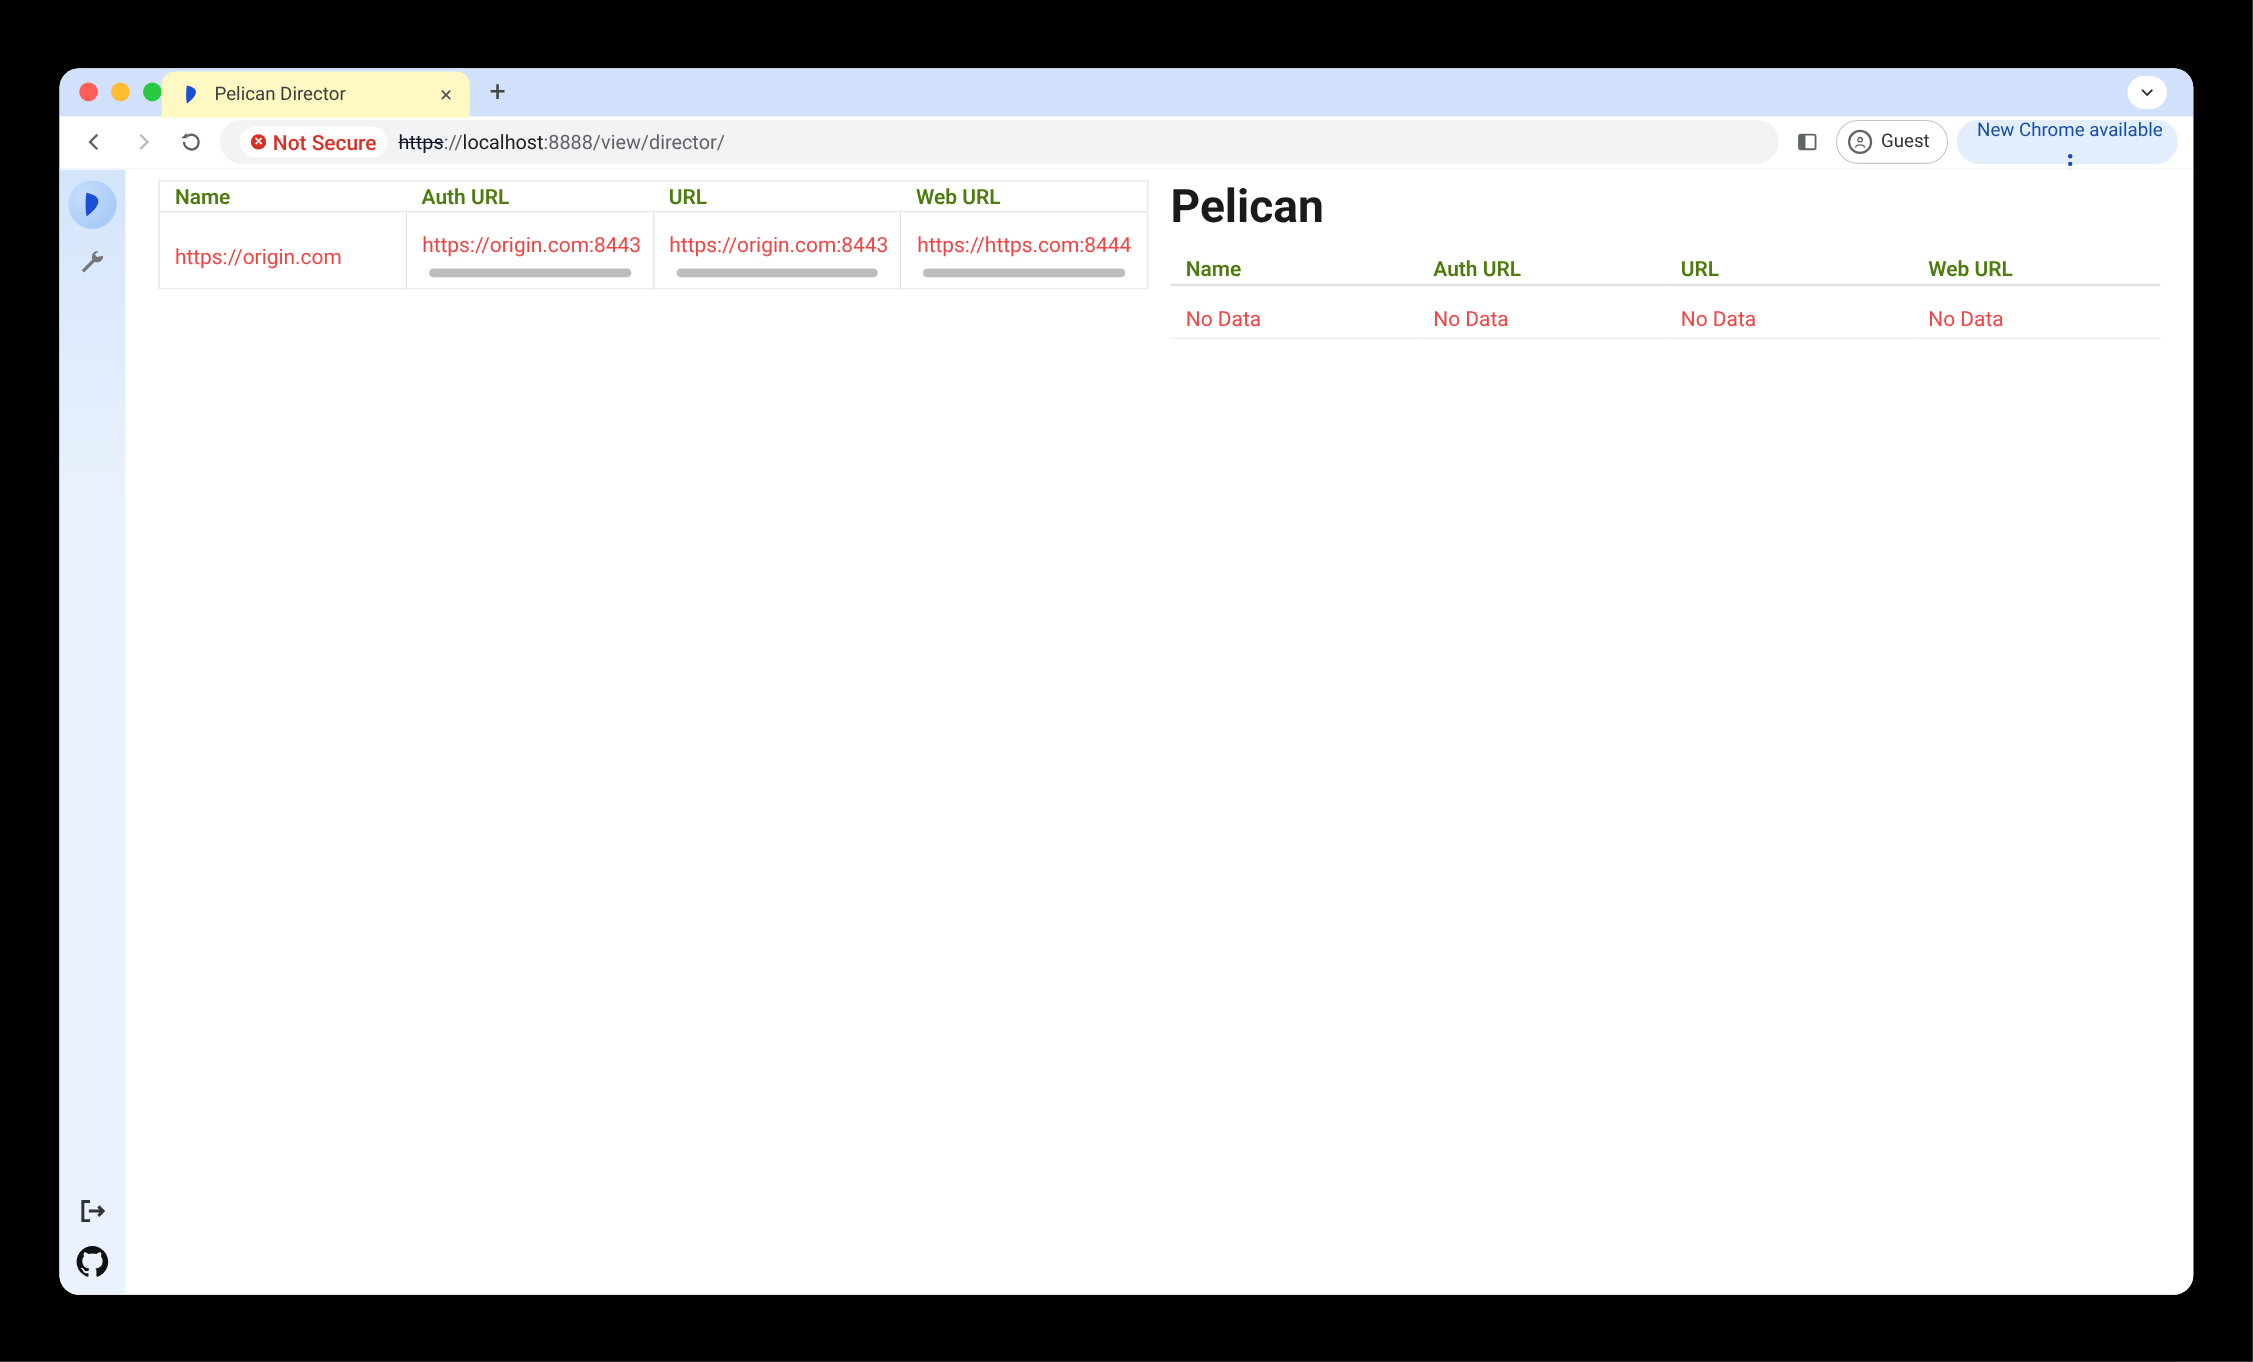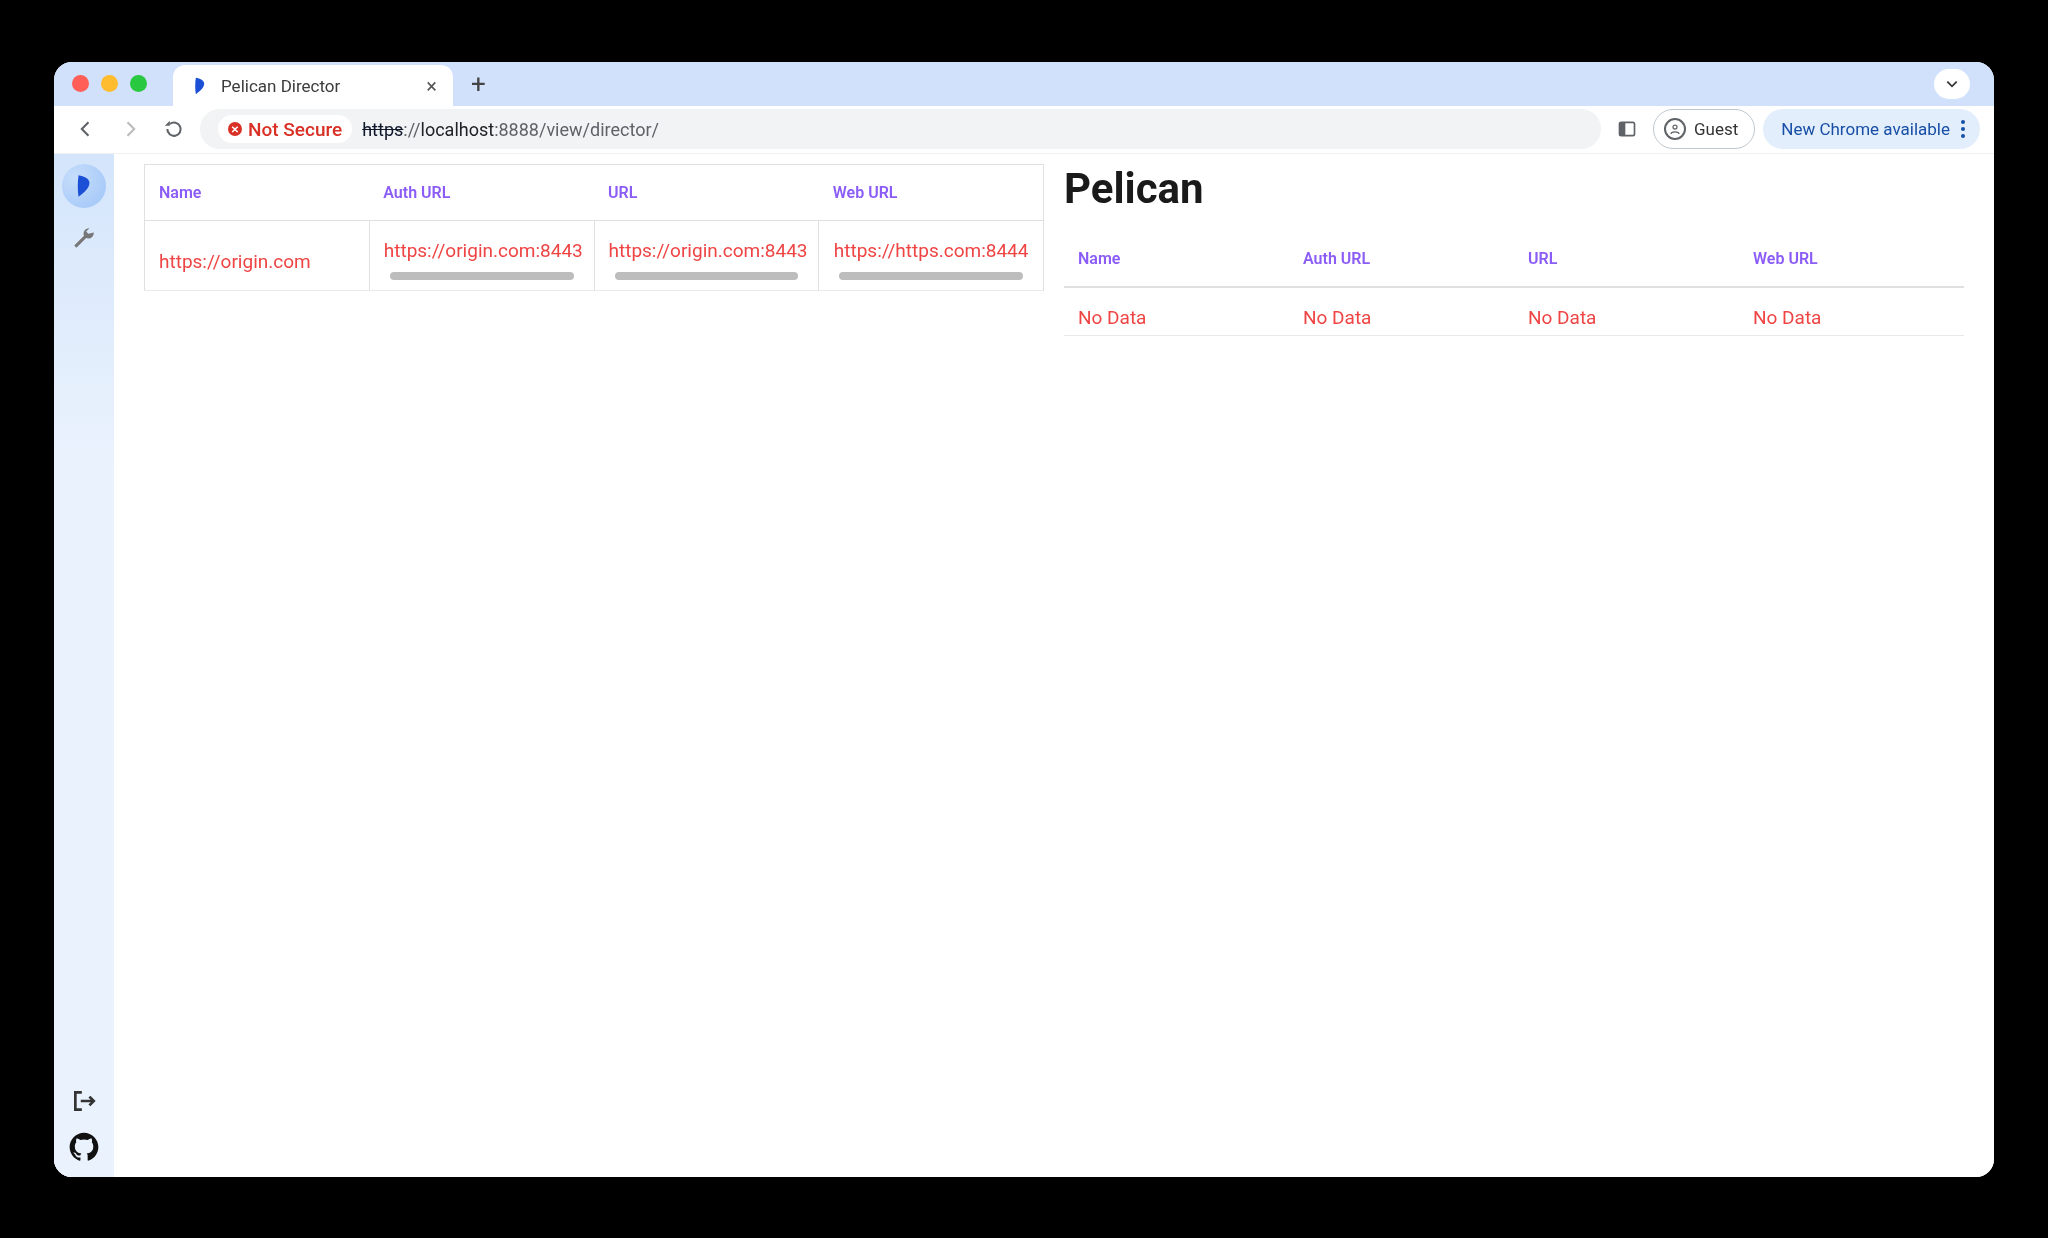--- a/index.html
+++ b/index.html
@@ -34,22 +34,21 @@
   .traffic-lights {
     display: flex;
     gap: 12px;
     align-items: center;
   }
   .tl { width: 17px; height: 17px; border-radius: 50%; }
   .tl-red { background: #ff5f57; }
   .tl-yellow { background: #febc2e; }
   .tl-green { background: #28c840; }
   .tab {
-    margin-left: 26px;
-    background: #ffffff;
+    background: #fef9c3;
     height: 42px;
     border-top-left-radius: 12px;
     border-top-right-radius: 12px;
     display: flex;
     align-items: center;
     padding: 0 16px;
     position: relative;
     top: 2px;
     min-width: 280px;
     gap: 10px;
@@ -137,20 +136,21 @@
   }
   .update-chip {
     height: 40px;
     background: #e3eefc;
     border-radius: 20px;
     display:flex;align-items:center;
     padding: 0 14px 0 18px;
     gap: 10px;
     font-size: 17px;
     color:#174ea6;
+    flex-direction:column;
   }
   .content-area {
     flex: 1;
     display: flex;
     overflow: hidden;
     background:#fff;
   }
   .sidebar {
     width: 60px;
     background: linear-gradient(#d4e5fb, #eaf2fd 30%);
@@ -187,25 +187,25 @@
     margin-bottom: 18px;
     color:#1a1a1a;
   }
   .table {
     width: 100%;
     border-collapse: collapse;
     table-layout: fixed;
   }
   .table th {
     text-align: left;
-    font-size: 16px;
+    font-size: 19px;
     font-weight: 600;
-    padding: 18px 14px;
+    padding: 2px 14px;
     border-bottom: 2px solid #e0e0e0;
-    color:#8b5cf6;
+    color:#4d7c0f;
   }
   .table td {
     font-size: 19px;
     padding: 18px 14px 6px 14px;
     border-bottom: 1px solid #e9e9e9;
     white-space: nowrap;
     color:#ef4444;
   }
   .origins-table { border:1px solid #e0e0e0; }
   .origins-table th { border-bottom: 1px solid #e0e0e0; }

